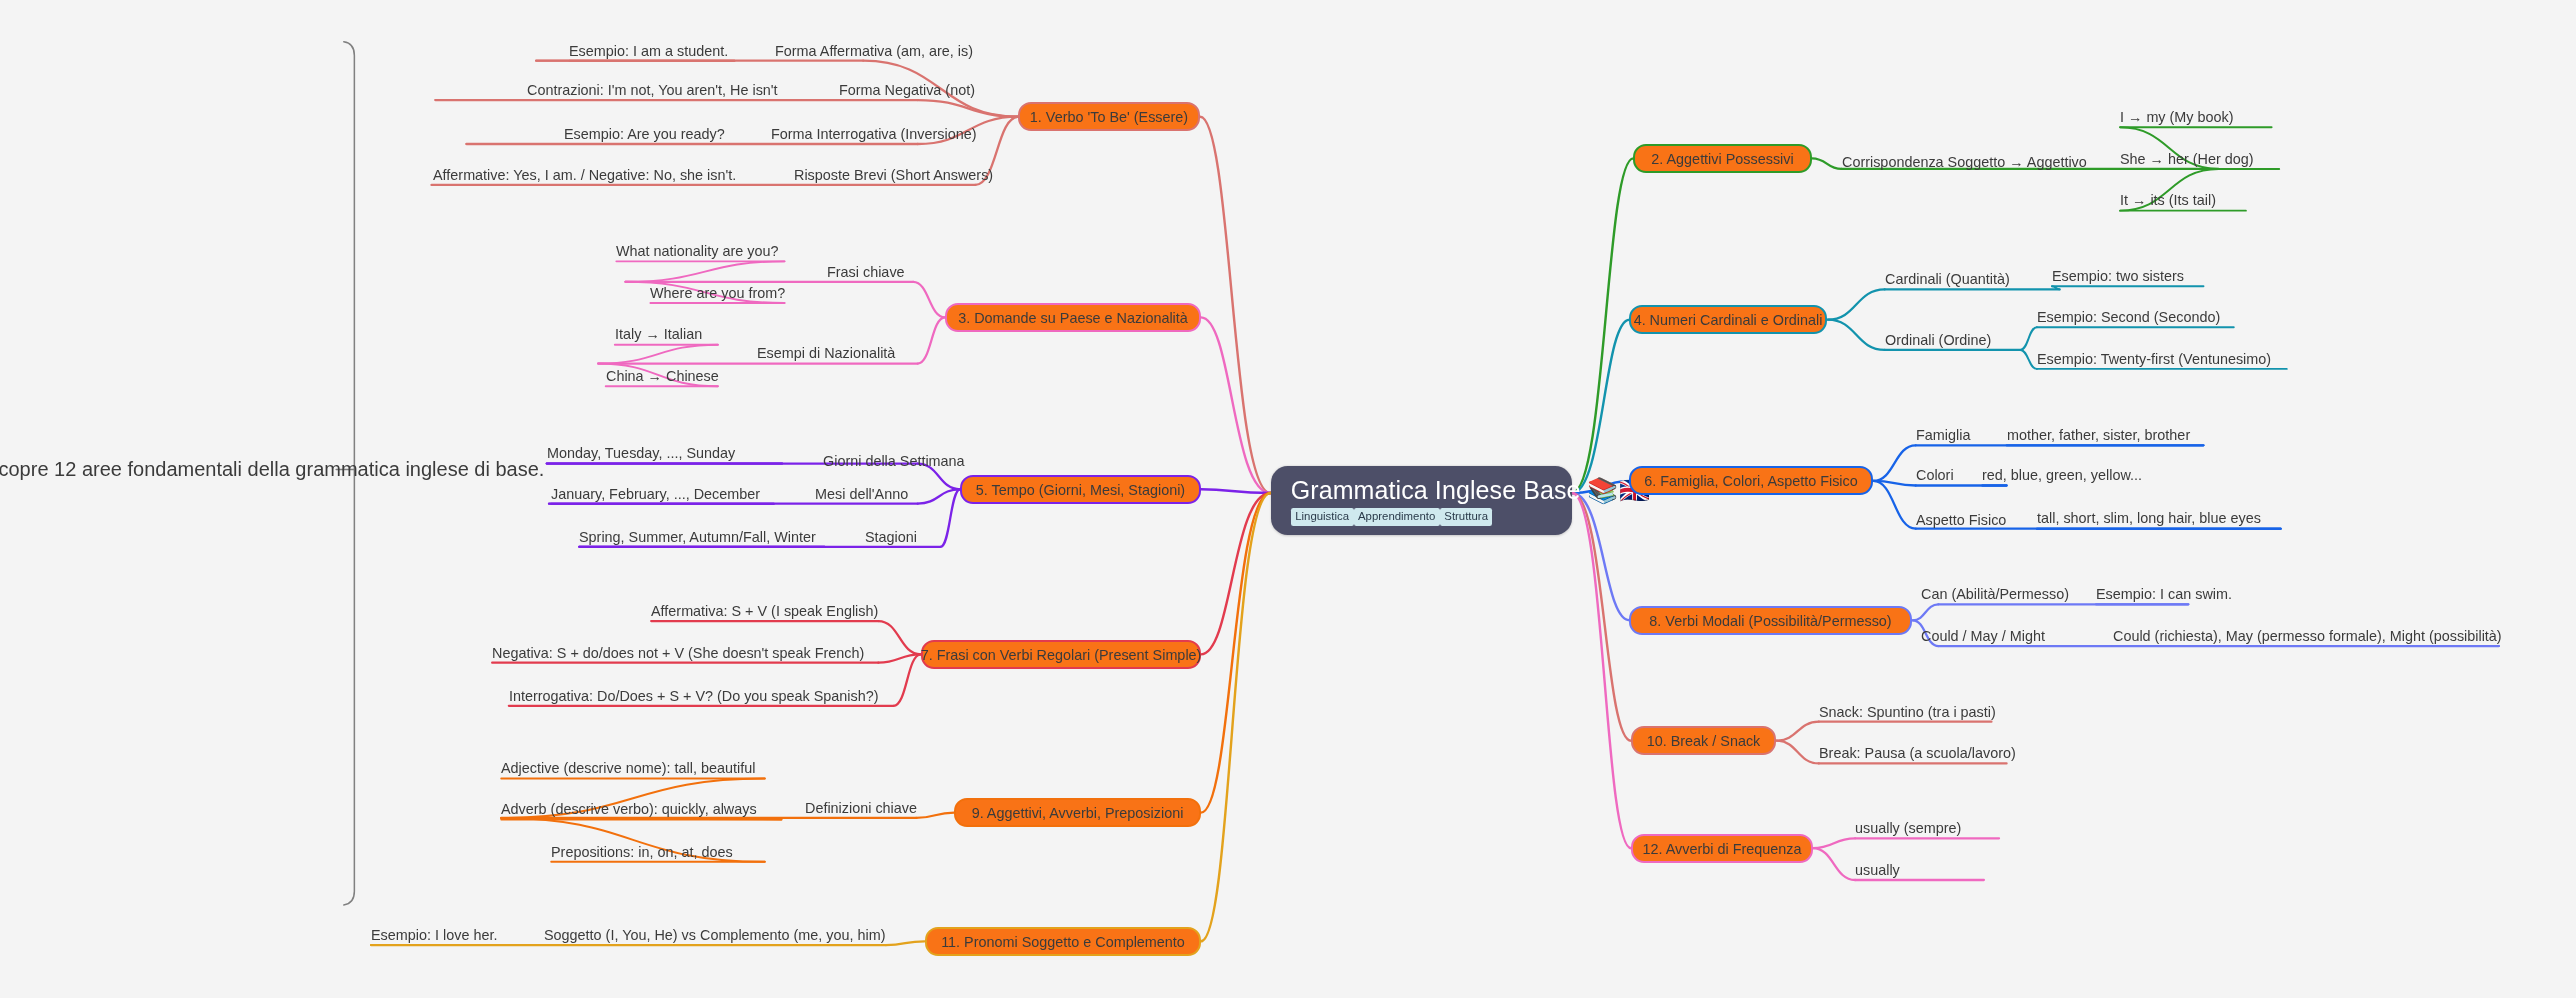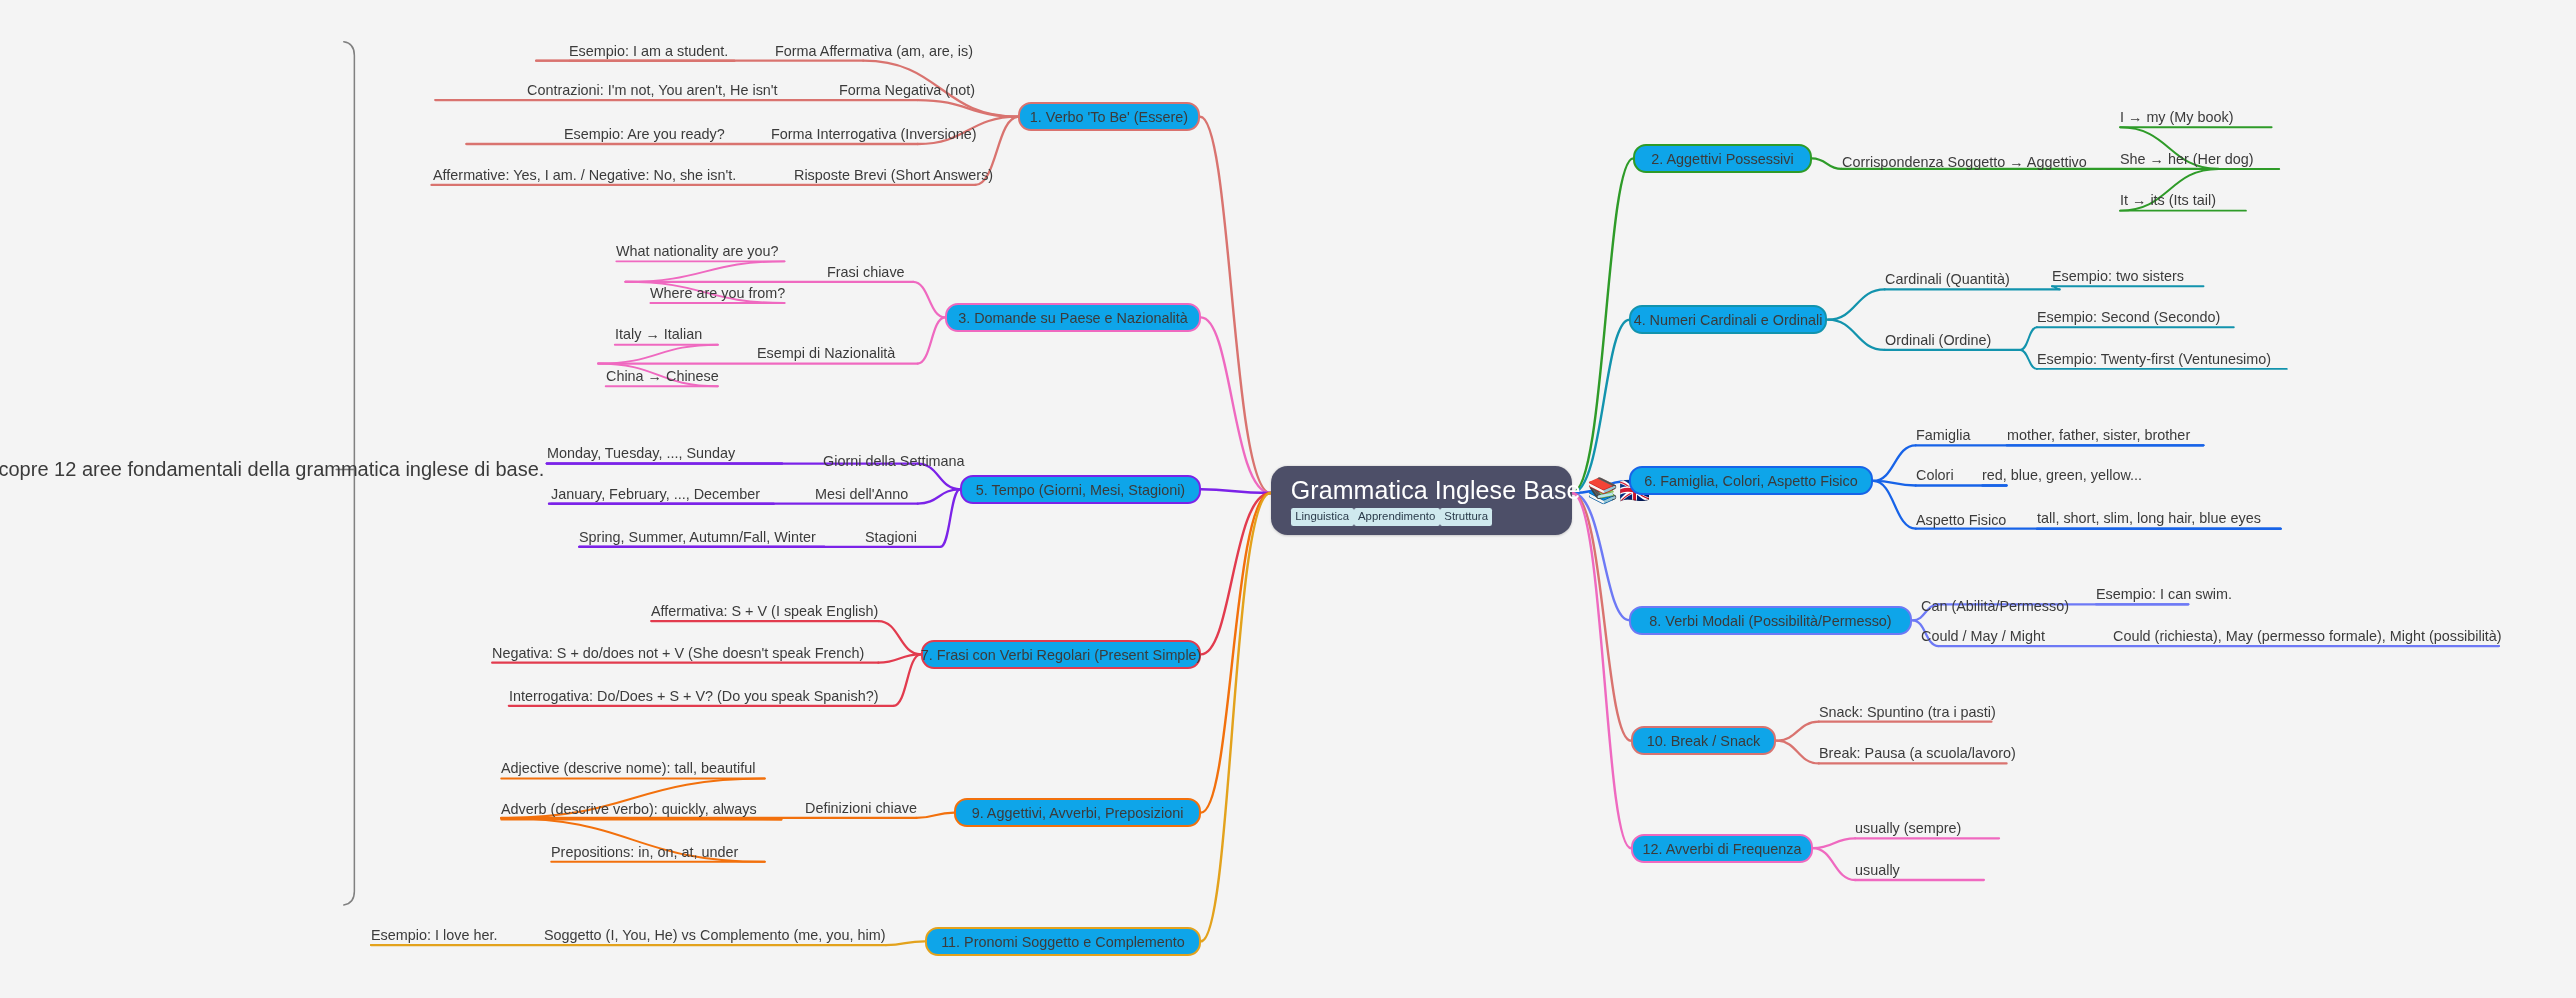--- a/index.html
+++ b/index.html
@@ -23,21 +23,21 @@
   .root-title{color:#ffffff;font-size:25px;line-height:1.05;white-space:nowrap;letter-spacing:0.1px;}
   .root-tags{display:flex;gap:0;}
   .root-tag{
     background:#cfe9ee;color:#2a3a4a;font-size:11.4px;line-height:1;
     padding:3px 4.5px 3.8px 4.5px;border-radius:2.3px;white-space:nowrap;
   }
 
   
   .pill{
     position:absolute;box-sizing:border-box;
-    background:#0ea5e9;border:2.3px solid #999;border-radius:13px;
+    background:#f97316;border:2.3px solid #999;border-radius:13px;
     height:29px;display:flex;align-items:center;justify-content:center;
     padding:0 12px;white-space:nowrap;
     font-size:14.4px;color:#3b3b3b;
   }
 
   
   .lbl{
     position:absolute;white-space:nowrap;
     font-size:14.4px;color:#3b3b3b;line-height:1;
   }      
@@ -206,21 +206,21 @@
       <div class="lbl above" style="left: 865px; top: 544px;">Stagioni</div>
       <div class="lbl above" style="left: 579px; top: 544px;">Spring, Summer, Autumn/Fall, Winter</div>
       <div class="pill" style="left: 921px; top: 640px; width: 280px; border-color: rgb(226, 59, 78);">7. Frasi con Verbi Regolari (Present Simple)</div>
       <div class="lbl above" style="left: 651px; top: 618px;">Affermativa: S + V (I speak English)</div>
       <div class="lbl above" style="left: 492px; top: 660px;">Negativa: S + do/does not + V (She doesn't speak French)</div>
       <div class="lbl above" style="left: 509px; top: 703px;">Interrogativa: Do/Does + S + V? (Do you speak Spanish?)</div>
       <div class="pill" style="left: 954px; top: 798px; width: 247px; border-color: rgb(242, 112, 12);">9. Aggettivi, Avverbi, Preposizioni</div>
       <div class="lbl above" style="left: 805px; top: 815px;">Definizioni chiave</div>
       <div class="lbl above" style="left: 501px; top: 775px;">Adjective (descrive nome): tall, beautiful</div>
       <div class="lbl above" style="left: 501px; top: 816px;">Adverb (descrive verbo): quickly, always</div>
-      <div class="lbl above" style="left: 551px; top: 859px;">Prepositions: in, on, at, under</div>
+      <div class="lbl above" style="left: 551px; top: 859px;">Prepositions: in, on, at, does</div>
       <div class="pill" style="left: 925px; top: 927px; width: 276px; border-color: rgb(227, 162, 28);">11. Pronomi Soggetto e Complemento</div>
       <div class="lbl above" style="left: 544px; top: 942px;">Soggetto (I, You, He) vs Complemento (me, you, him)</div>
       <div class="lbl above" style="left: 371px; top: 942px;">Esempio: I love her.</div>
       <div class="pill" style="left: 1633px; top: 144px; width: 179px; border-color: rgb(46, 155, 40);">2. Aggettivi Possessivi</div>
       <div class="lbl above" style="left: 1842px; top: 169px;">Corrispondenza Soggetto → Aggettivo</div>
       <div class="lbl above" style="left: 2120px; top: 124px;">I → my (My book)</div>
       <div class="lbl above" style="left: 2120px; top: 166px;">She → her (Her dog)</div>
       <div class="lbl above" style="left: 2120px; top: 207px;">It → its (Its tail)</div>
       <div class="pill" style="left: 1629px; top: 305px; width: 198px; border-color: rgb(18, 147, 173);">4. Numeri Cardinali e Ordinali</div>
       <div class="lbl above" style="left: 1885px; top: 286px;">Cardinali (Quantità)</div>
@@ -229,21 +229,21 @@
       <div class="lbl above" style="left: 2037px; top: 324px;">Esempio: Second (Secondo)</div>
       <div class="lbl above" style="left: 2037px; top: 366px;">Esempio: Twenty-first (Ventunesimo)</div>
       <div class="pill" style="left: 1629px; top: 466px; width: 244px; border-color: rgb(23, 99, 232);">6. Famiglia, Colori, Aspetto Fisico</div>
       <div class="lbl above" style="left: 1916px; top: 442px;">Famiglia</div>
       <div class="lbl above" style="left: 2007px; top: 442px;">mother, father, sister, brother</div>
       <div class="lbl above" style="left: 1916px; top: 482px;">Colori</div>
       <div class="lbl above" style="left: 1982px; top: 482px;">red, blue, green, yellow...</div>
       <div class="lbl above" style="left: 1916px; top: 527px;">Aspetto Fisico</div>
       <div class="lbl above" style="left: 2037px; top: 525px;">tall, short, slim, long hair, blue eyes</div>
       <div class="pill" style="left: 1629px; top: 606px; width: 283px; border-color: rgb(109, 121, 245);">8. Verbi Modali (Possibilità/Permesso)</div>
-      <div class="lbl above" style="left: 1921px; top: 601px; margin-top: 12px;">Can (Abilità/Permesso)</div>
+      <div class="lbl above" style="left: 1921px; top: 601px;">Can (Abilità/Permesso)</div>
       <div class="lbl above" style="left: 2096px; top: 601px; text-align: right;">Esempio: I can swim.</div>
       <div class="lbl above" style="left: 1921px; top: 643px;">Could / May / Might</div>
       <div class="lbl above" style="left: 2113px; top: 643px;">Could (richiesta), May (permesso formale), Might (possibilità)</div>
       <div class="pill" style="left: 1631px; top: 726px; width: 145px; border-color: rgb(217, 115, 111);">10. Break / Snack</div>
       <div class="lbl above" style="left: 1819px; top: 719px;">Snack: Spuntino (tra i pasti)</div>
       <div class="lbl above" style="left: 1819px; top: 760px;">Break: Pausa (a scuola/lavoro)</div>
       <div class="pill" style="left: 1631px; top: 834px; width: 182px; border-color: rgb(239, 105, 192);">12. Avverbi di Frequenza</div>
       <div class="lbl above" style="left: 1855px; top: 835px;">usually (sempre)</div>
       <div class="lbl above" style="left: 1855px; top: 877px;">usually</div>
       <div class="note" style="left: -1.5px; top: 469px;">copre 12 aree fondamentali della grammatica inglese di base.</div>

